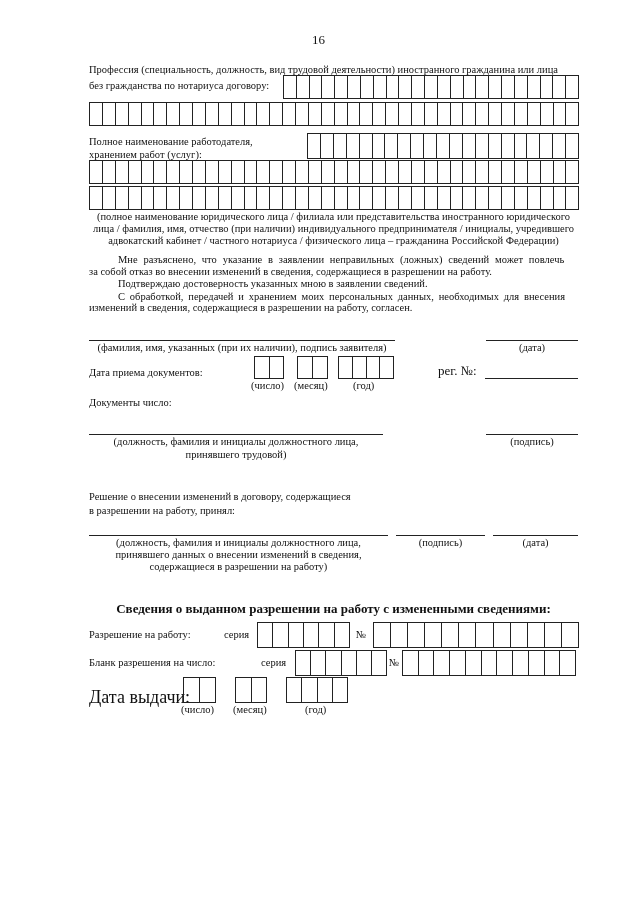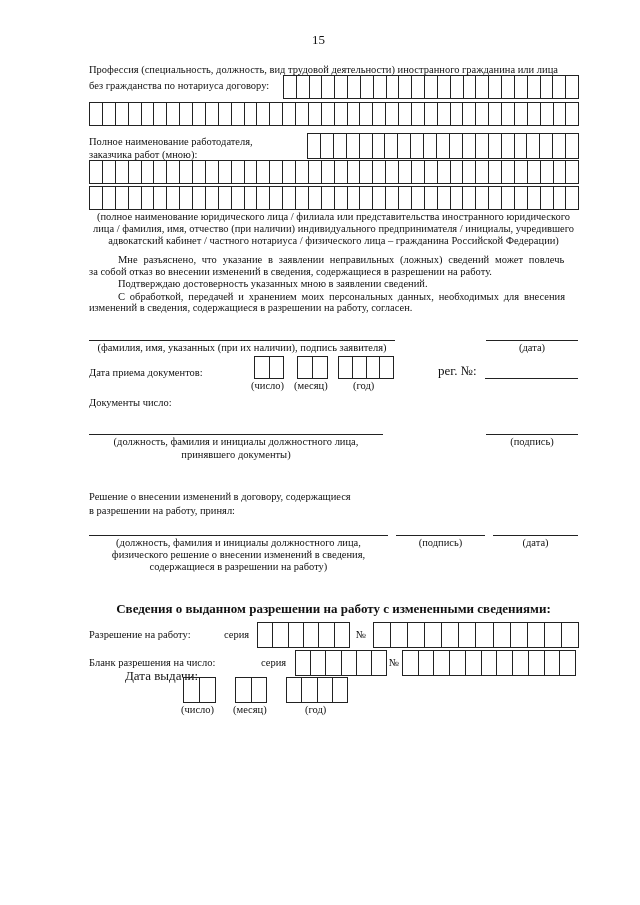--- a/index.html
+++ b/index.html
@@ -8,21 +8,21 @@
   .abs { position: absolute; white-space: nowrap; }
   .grid { position: absolute; display: flex; border-top: 1.3px solid #222; border-bottom: 1.3px solid #222; border-left: 1.3px solid #222; box-sizing: border-box; }
   .grid .c { border-right: 1.3px solid #222; box-sizing: border-box; height: 100%; }
   .line { position: absolute; height: 0; border-top: 1px solid #222; }
   .center { text-align: center; }
   .bold { font-weight: bold; }
 </style>
 </head>
 <body>
 
-<div class="abs" style="left:312px;top:32px;font-size:13px;">15</div>
+<div class="abs" style="left:312px;top:32px;font-size:13px;">16</div>
 
 <div class="abs" style="left:89px;top:64px;">Профессия (специальность, должность, вид трудовой деятельности) иностранного гражданина или лица</div>
 <div class="abs" style="left:89px;top:80px;">без гражданства по нотариуса договору:</div>
 <div class="grid" style="left:283px;top:75px;width:296px;height:24px;">
     <div class="c" style="flex: 1 1 0px;"></div>
     <div class="c" style="flex: 1 1 0px;"></div>
     <div class="c" style="flex: 1 1 0px;"></div>
     <div class="c" style="flex: 1 1 0px;"></div>
     <div class="c" style="flex: 1 1 0px;"></div>
     <div class="c" style="flex: 1 1 0px;"></div>
@@ -79,21 +79,21 @@
     <div class="c" style="flex: 1 1 0px;"></div>
     <div class="c" style="flex: 1 1 0px;"></div>
     <div class="c" style="flex: 1 1 0px;"></div>
     <div class="c" style="flex: 1 1 0px;"></div>
     <div class="c" style="flex: 1 1 0px;"></div>
     <div class="c" style="flex: 1 1 0px;"></div>
     <div class="c" style="flex: 1 1 0px;"></div>
   </div>
 
 <div class="abs" style="left:89px;top:136px;">Полное наименование работодателя,</div>
-<div class="abs" style="left:89px;top:149px;">заказчика работ (мною):</div>
+<div class="abs" style="left:89px;top:149px;">хранением работ (услуг):</div>
 <div class="grid" style="left:307px;top:133px;width:272px;height:26px;">
     <div class="c" style="flex: 1 1 0px;"></div>
     <div class="c" style="flex: 1 1 0px;"></div>
     <div class="c" style="flex: 1 1 0px;"></div>
     <div class="c" style="flex: 1 1 0px;"></div>
     <div class="c" style="flex: 1 1 0px;"></div>
     <div class="c" style="flex: 1 1 0px;"></div>
     <div class="c" style="flex: 1 1 0px;"></div>
     <div class="c" style="flex: 1 1 0px;"></div>
     <div class="c" style="flex: 1 1 0px;"></div>
@@ -223,29 +223,29 @@
   </div>
 <div class="abs" style="left:251px;top:380px;">(число)</div>
 <div class="abs" style="left:294px;top:380px;">(месяц)</div>
 <div class="abs" style="left:353px;top:380px;">(год)</div>
 <div class="abs" style="left:438px;top:363px;font-size:13px;">рег. №:</div>
 <div class="line" style="left:485px;top:378px;width:93px;"></div>
 <div class="abs" style="left:89px;top:397px;">Документы число:</div>
 
 <div class="line" style="left:89px;top:434px;width:294px;"></div>
 <div class="abs center" style="left:89px;width:294px;top:436px;">(должность, фамилия и инициалы должностного лица,</div>
-<div class="abs center" style="left:89px;width:294px;top:449px;">принявшего документы)</div>
+<div class="abs center" style="left:89px;width:294px;top:449px;">принявшего трудовой)</div>
 <div class="line" style="left:486px;top:434px;width:92px;"></div>
 <div class="abs center" style="left:486px;width:92px;top:436px;">(подпись)</div>
 
 <div class="abs" style="left:89px;top:491px;">Решение о внесении изменений в договору, содержащиеся</div>
 <div class="abs" style="left:89px;top:505px;">в разрешении на работу, принял:</div>
 <div class="line" style="left:89px;top:535px;width:299px;"></div>
 <div class="abs center" style="left:89px;width:299px;top:537px;">(должность, фамилия и инициалы должностного лица,</div>
-<div class="abs center" style="left:89px;width:299px;top:549px;">физического решение о внесении изменений в сведения,</div>
+<div class="abs center" style="left:89px;width:299px;top:549px;">принявшего данных о внесении изменений в сведения,</div>
 <div class="abs center" style="left:89px;width:299px;top:561px;">содержащиеся в разрешении на работу)</div>
 <div class="line" style="left:396px;top:535px;width:89px;"></div>
 <div class="abs center" style="left:396px;width:89px;top:537px;">(подпись)</div>
 <div class="line" style="left:493px;top:535px;width:85px;"></div>
 <div class="abs center" style="left:493px;width:85px;top:537px;">(дата)</div>
 
 <div class="abs center bold" style="left:89px;width:489px;top:601px;font-size:13px;">Сведения о выданном разрешении на работу с измененными сведениями:</div>
 
 <div class="abs" style="left:89px;top:629px;">Разрешение на работу:</div>
 <div class="abs" style="left:224px;top:629px;">серия</div>
@@ -291,21 +291,21 @@
     <div class="c" style="flex: 1 1 0px;"></div>
     <div class="c" style="flex: 1 1 0px;"></div>
     <div class="c" style="flex: 1 1 0px;"></div>
     <div class="c" style="flex: 1 1 0px;"></div>
     <div class="c" style="flex: 1 1 0px;"></div>
     <div class="c" style="flex: 1 1 0px;"></div>
     <div class="c" style="flex: 1 1 0px;"></div>
     <div class="c" style="flex: 1 1 0px;"></div>
   </div>
 
-<div class="abs" style="left:89px;top:668px;font-size:13px;margin-left:36px;">Дата выдачи:</div>
+<div class="abs" style="left:89px;top:687px;font-size:18px;">Дата выдачи:</div>
 <div class="grid" style="left:183px;top:677px;width:33px;height:26px;">
     <div class="c" style="flex: 1 1 0px;"></div>
     <div class="c" style="flex: 1 1 0px;"></div>
   </div>
 <div class="grid" style="left:235px;top:677px;width:32px;height:26px;">
     <div class="c" style="flex: 1 1 0px;"></div>
     <div class="c" style="flex: 1 1 0px;"></div>
   </div>
 <div class="grid" style="left:286px;top:677px;width:62px;height:26px;">
     <div class="c" style="flex: 1 1 0px;"></div>

